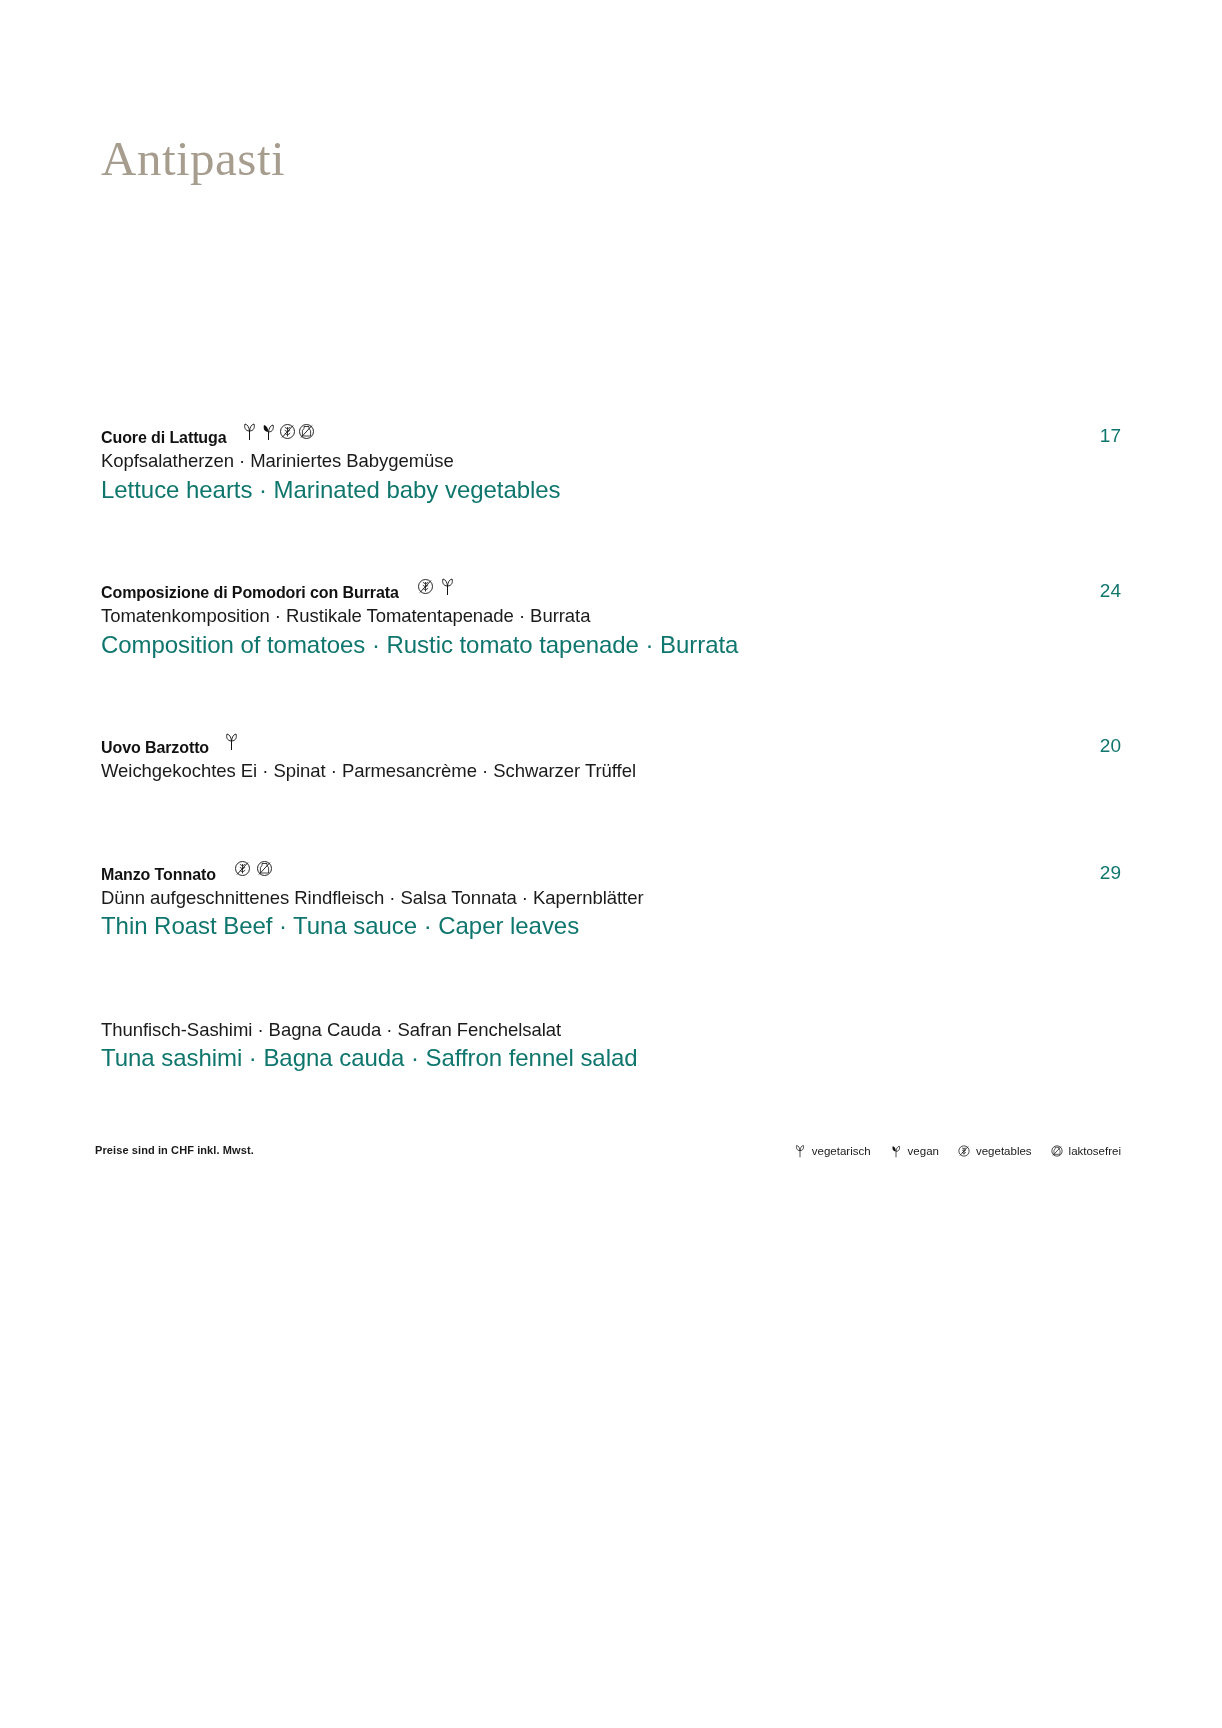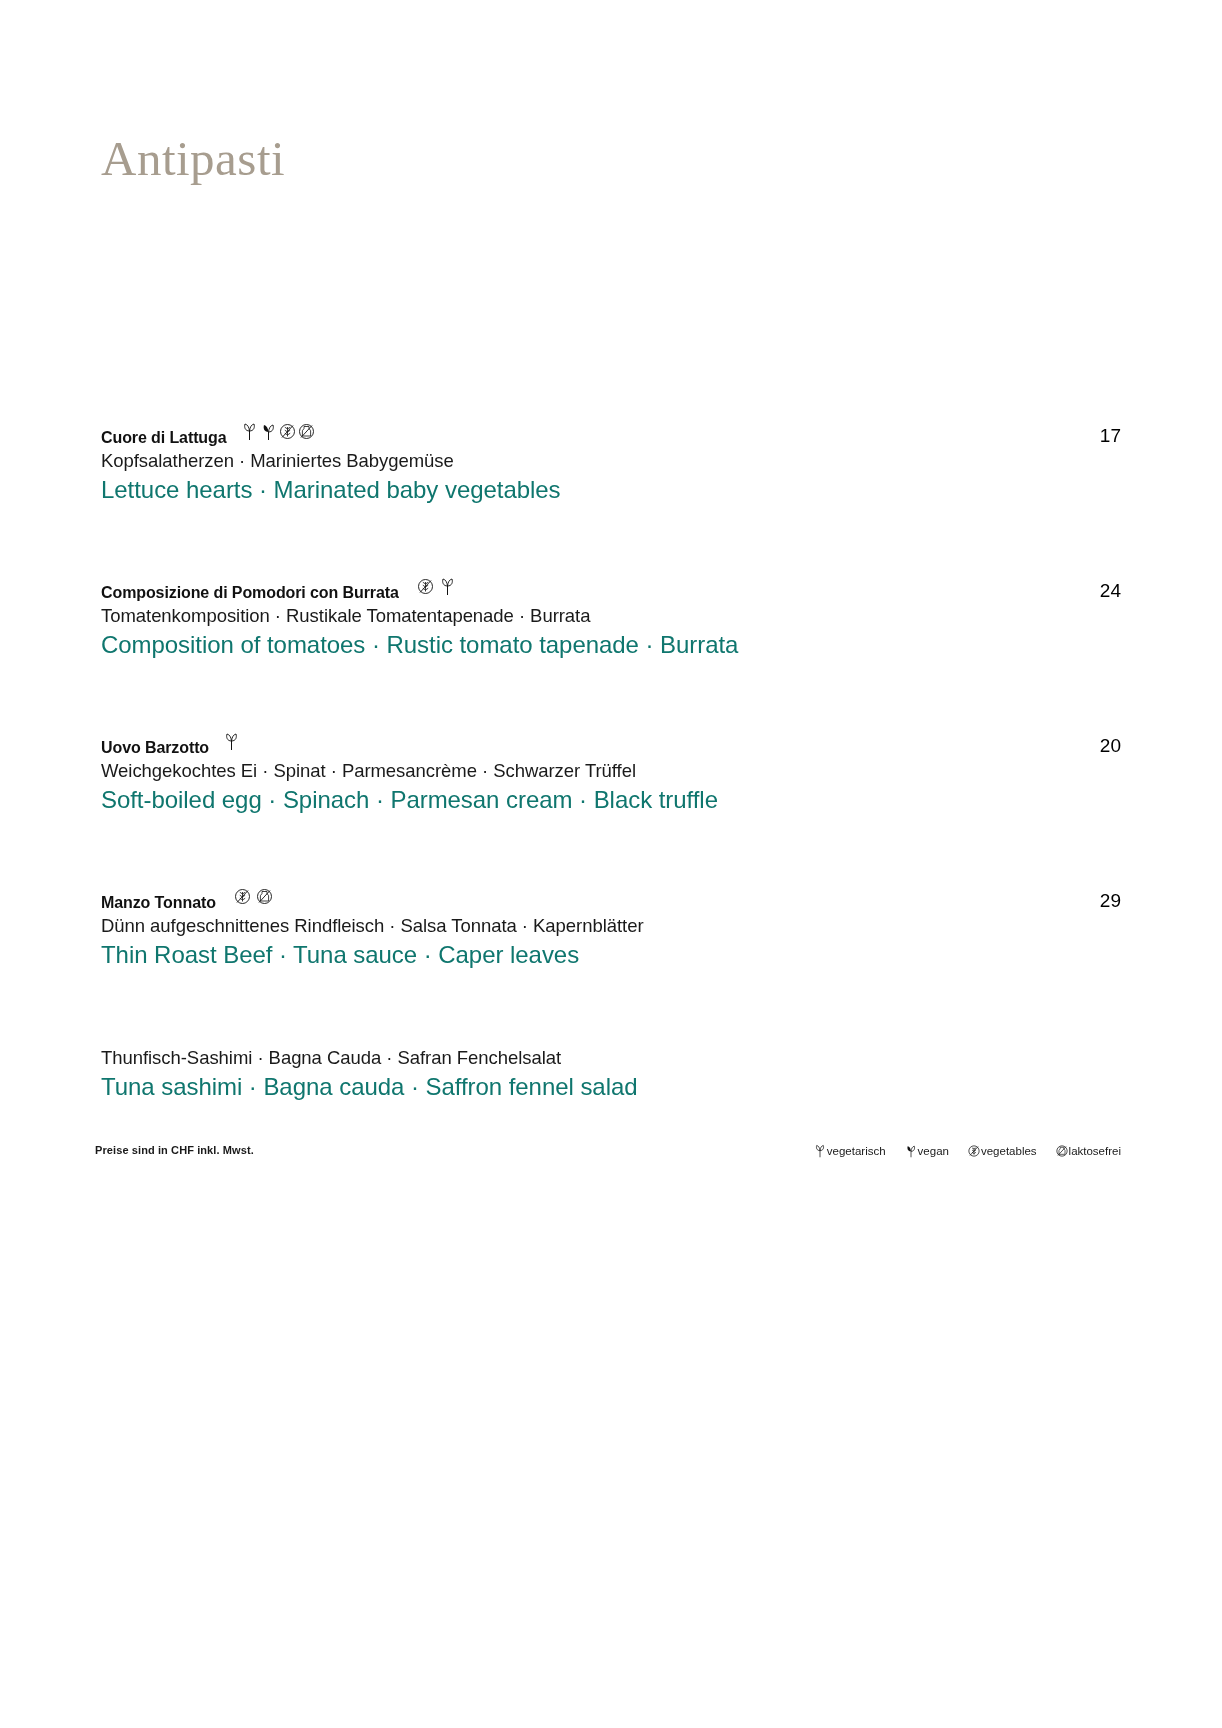--- a/index.html
+++ b/index.html
@@ -75,21 +75,21 @@
     font-size: 15px;
     color: #111;
   }
   .ico svg { display: block; }
   .item-price {
     position: absolute;
     right: 0;
     top: 1px;
     font-size: 19px;
     font-weight: 400;
-    color: #000000;
+    color: #0f766e;
     text-align: right;
     width: 60px;
   }
   .desc {
     font-size: 18.5px;
     line-height: 28.5px;
     color: #1a1a1a;
     letter-spacing: -0.05px;
   }
   .desc-en {
@@ -111,20 +111,21 @@
     position: absolute;
     right: 101px;
     bottom: 90px;
     display: flex;
     align-items: center;
     gap: 18px;
   }
   .legend-entry {
     display: flex;
     align-items: center;
+    gap: 5px;
     font-size: 11.5px;
     color: #1a1a1a;
   }
   .legend-entry .ico {
     width: 14px;
     height: 14px;
     line-height: 14px;
     font-size: 12px;
   }
 </style>
@@ -211,21 +212,20 @@
             <svg width="17" height="19" viewBox="0 0 17 19">
                 <path d="M8.5 18 V9" stroke="#111" stroke-width="1" fill="none"></path>
                 <path d="M8.5 9 C4 9 3 5 4 2 C6.5 2.5 8 5 8.5 9 Z" stroke="#111" stroke-width="0.9" fill="none"></path>
                 <path d="M8.5 9 C13 9 14 5 13 2 C10.5 2.5 9 5 8.5 9 Z" stroke="#111" stroke-width="0.9" fill="none"></path>
               </svg>
           </span>
         </span>
         <span class="item-price">20</span>
       </div>
       <div class="desc">Weichgekochtes Ei · Spinat · Parmesancrème · Schwarzer Trüffel</div>
-      <div class="desc-en">Soft-boiled egg · Spinach · Parmesan cream · Black truffle</div>
     </div>
 
     <div class="menu-item">
       <div class="item-head">
         <span class="item-name">Manzo Tonnato</span>
         <span class="diet-icons gap-wide">
           <span class="ico">
             <svg width="17" height="19" viewBox="0 0 17 19">
                 <circle cx="8.5" cy="9.5" r="7" stroke="#111" stroke-width="0.9" fill="none"></circle>
                 <path d="M8.5 14.5 V5" stroke="#111" stroke-width="0.8"></path>

